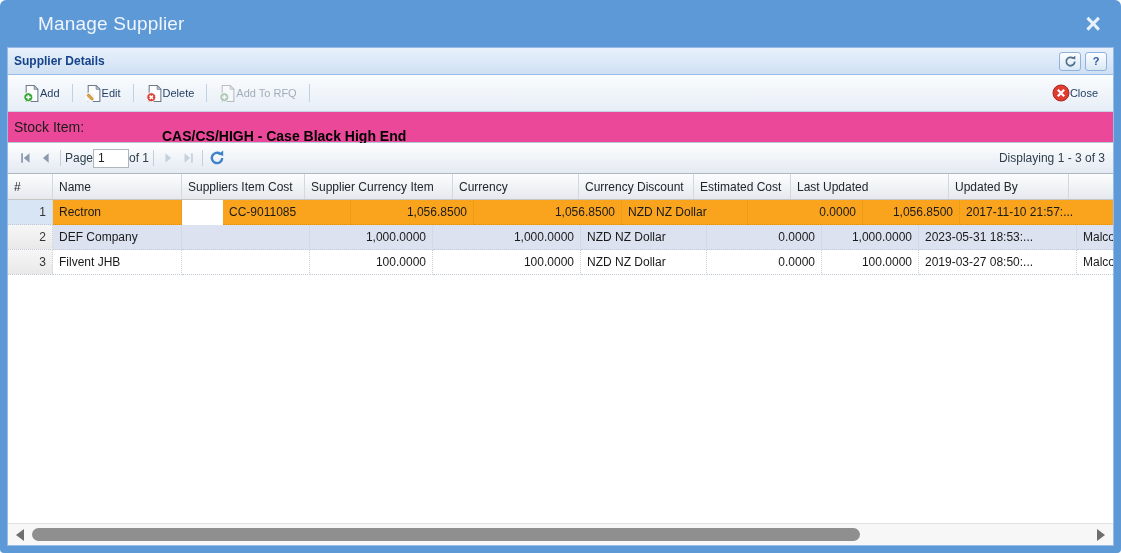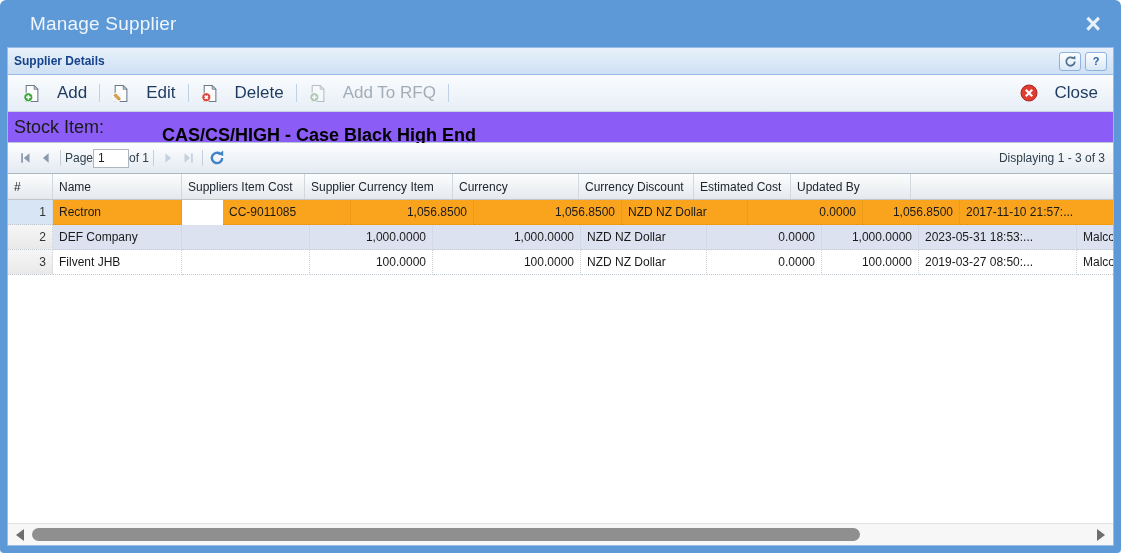--- a/index.html
+++ b/index.html
@@ -8,21 +8,21 @@
 
   .window {
     width: 1121px; height: 553px;
     background: #5D99D6;
     border-radius: 6px 6px 4px 4px;
     position: relative;
     overflow: hidden;
   }
   .titlebar {
     height: 47px; display: flex; align-items: center;
-    padding: 0 16px 0 30px; color: #EFF5FC;
+    padding: 0 16px 0 38px; color: #EFF5FC;
   }
   .titlebar .title { font-size: 19px; font-weight: 400; letter-spacing: .2px; flex: 1; }
   .titlebar .win-close {
     font-size: 27px; font-weight: 700; color: #E9F1FA; line-height: 20px;
     cursor: pointer; padding: 0 4px;
   }
 
   .window-body {
     position: absolute; left: 7px; right: 7px; top: 47px; bottom: 7px;
     background: #fff; display: flex; flex-direction: column;
@@ -46,35 +46,35 @@
   }
 
   
   .toolbar {
     height: 37px; flex: 0 0 37px;
     background: linear-gradient(#FAFCFE, #E7EEF6);
     border-bottom: 1px solid #C6D4E4;
     display: flex; align-items: center; padding: 0 8px;
   }
   .tb-btn {
-    display: flex; align-items: center; gap: 17px;
+    display: flex; align-items: center; gap: 0;
     padding: 4px 7px; border-radius: 3px; cursor: pointer;
-    font-size: 17px; color: #1E3A5F;
+    font-size: 11px; color: #1E3A5F;
   }
   .tb-btn.disabled { color: #A3ADB8; cursor: default; }
   .tb-btn.disabled svg { opacity: .45; filter: grayscale(60%); }
   .tb-sep { width: 1px; height: 18px; background: #BFD2E5; margin: 0 5px; }
   .tb-spacer { flex: 1; }
 
   
   .stock-row {
     height: 31px; flex: 0 0 31px;
-    background: #8b5cf6; border-bottom: 1px solid #B6C6DA;
+    background: #ec4899; border-bottom: 1px solid #B6C6DA;
     display: flex; align-items: center; padding: 0 6px;
-    font-size: 18px; color: #1A1A1A;
+    font-size: 14px; color: #1A1A1A;
   }
   .stock-row .stock-label { width: 148px; }
   .stock-row .stock-value { font-weight: 700; color: #000; margin-top: 17px; }
 
   
   .paging-bar {
     height: 31px; flex: 0 0 31px;
     background: linear-gradient(#FDFEFE, #E4EAF2);
     border-bottom: 1px solid #AEB6C2;
     display: flex; align-items: center; padding: 0 8px; 
@@ -259,20 +259,21 @@
 
     <div class="grid">
       <div class="grid-header">
           <div class="hcell al-l" style="width: 45px;">#</div>
           <div class="hcell al-l" style="width: 129px;">Name</div>
           <div class="hcell al-l" style="width: 123px;">Suppliers Item Cost</div>
           <div class="hcell al-l" style="width: 148px;">Supplier Currency Item</div>
           <div class="hcell al-l" style="width: 126px;">Currency</div>
           <div class="hcell al-l" style="width: 115px;">Currency Discount</div>
           <div class="hcell al-l" style="width: 97px;">Estimated Cost</div>
+          <div class="hcell al-l" style="width: 158px;">Last Updated</div>
           <div class="hcell al-l" style="width: 120px;">Updated By</div>
         </div>
       <div class="grid-rows">
           <div class="grow selected">
             <div class="gcell al-r rownum" style="width: 45px;">1</div>
             <div class="gcell al-l" style="width: 129px;">Rectron</div>
             <div class="gcell al-l" style="width: 128px; margin-left: 41px;">CC-9011085</div>
             <div class="gcell al-r" style="width: 123px;">1,056.8500</div>
             <div class="gcell al-r" style="width: 148px;">1,056.8500</div>
             <div class="gcell al-l" style="width: 126px;">NZD NZ Dollar</div>

